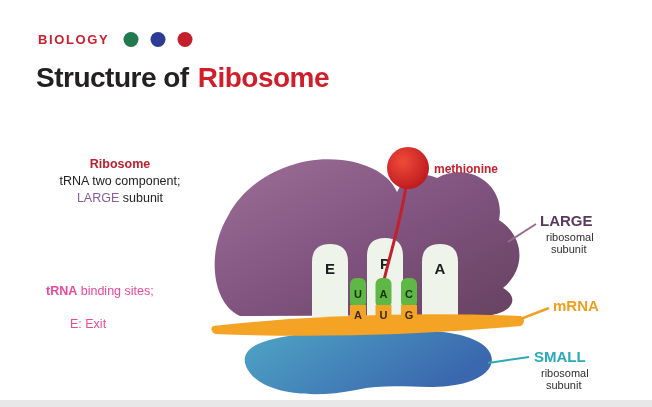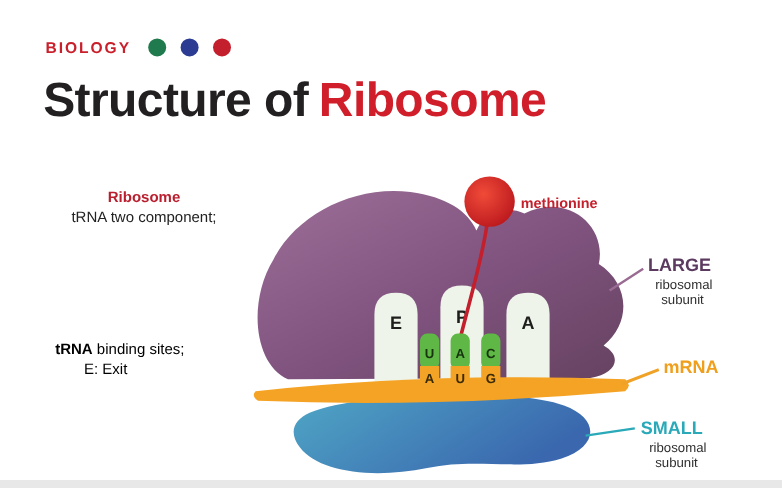--- a/index.html
+++ b/index.html
@@ -5,32 +5,32 @@
   * { box-sizing: border-box; }
   body { margin: 0; background: #e8e8e8; }
   .canvas {
     position: relative; width: 652px; height: 400px;
     background: #ffffff; overflow: hidden;
     font-family: "Liberation Sans", sans-serif;
     padding-left: 36px;
   }
   .kicker-row { position: absolute; left: 38px; top: 31px; display: flex; align-items: center; gap: 14px; }
   .kicker { color: #c9202c; font-weight: bold; font-size: 13px; letter-spacing: 1.6px; }
-  .title { position: absolute; left: 36px; top: 62px; font-size: 40px; font-weight: bold; color: #232021; letter-spacing: -0.5px; }
+  .title { position: absolute; left: 36px; top: 62px; font-size: 28px; font-weight: bold; color: #232021; letter-spacing: -0.5px; }
   .title .black { margin-right: 9px; }
   .title .red { color: #d01f2b; }
 
   .info { position: absolute; left: 28px; top: 156px; width: 184px; text-align: center; font-size: 12.5px; line-height: 17px; color: #222; }
   .info .heading { color: #b91f2e; font-weight: bold; }
   .word-purple { color: #8a5ca0; }
   .word-teal { color: #2aa9b8; }
 
-  .trna { position: absolute; left: 46px; top: 283px; font-size: 12.5px; line-height: 17px; color: #000000; }
+  .trna { position: absolute; left: 46px; top: 283px; font-size: 12.5px; line-height: 17px; color: #ec4899; }
   .trna .bold { font-weight: bold; }
-  .trna .item { margin-left: 24px; }
+  .trna .item { margin-left: 24px; margin-top: 16px; }
 
   .diagram-svg { position: absolute; left: 0; top: 0; }
   svg text { font-family: "Liberation Sans", sans-serif; }
   .site-letter { font-size: 15px; font-weight: bold; fill: #1d1d1b; }
   .anticodon-letter { font-size: 11px; font-weight: bold; fill: #17340f; }
   .codon-letter { font-size: 11px; font-weight: bold; fill: #3a2a06; }
   .lbl-large { font-size: 15px; font-weight: bold; fill: #5c3a60; }
   .lbl-mrna { font-size: 15px; font-weight: bold; fill: #f09f1c; }
   .lbl-small { font-size: 15px; font-weight: bold; fill: #2aa9b8; }
   .lbl-sub { font-size: 11px; fill: #2e2e2e; }
@@ -50,20 +50,21 @@
     </svg>
   </div>
 
   <div class="title">
     <span class="black">Structure of</span><span class="red">Ribosome</span>
   </div>
 
   <div class="info">
     <div class="heading">Ribosome</div>
     <div>tRNA two component;</div>
+    <div><span class="word-purple">LARGE</span><span> subunit</span></div>
   </div>
 
   <div class="trna">
     <div><span class="bold">tRNA</span><span> binding sites;</span></div>
     <div class="item">E: Exit</div>
   </div>
 
   <svg class="diagram-svg" width="652" height="407" viewBox="0 0 652 407">
     <defs>
       <linearGradient id="purpleGrad" x1="0" y1="0" x2="1" y2="1">

